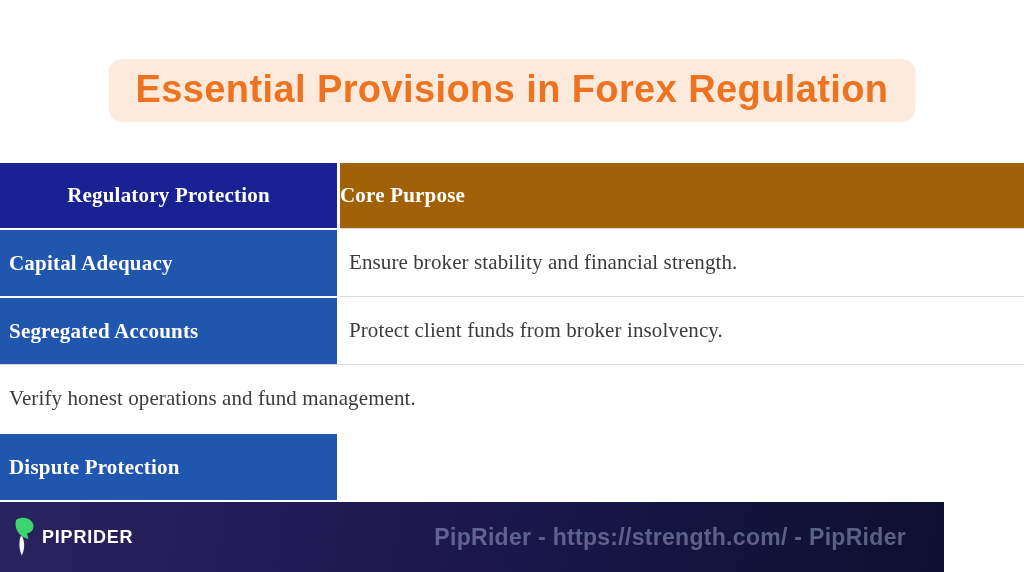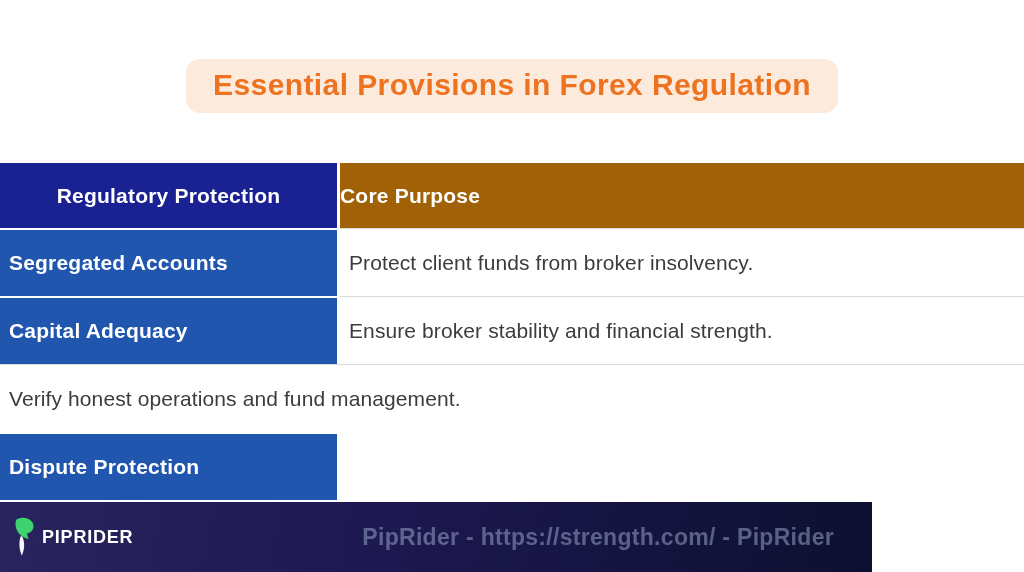--- a/index.html
+++ b/index.html
@@ -21,32 +21,33 @@
     position: absolute;
     top: 59px;
     left: 50%;
     transform: translateX(-50%);
     background: #FCEBDC;
     border-radius: 14px;
     padding: 9px 27px 11px 27px;
     white-space: nowrap;
   }
   .title-text {
-    font-size: 30px;
+    font-size: 38px;
     font-weight: 800;
     letter-spacing: 0.4px;
     color: #EE7320;
   }
 
   
   .table {
     position: absolute;
     top: 163px;
     left: 0;
     width: 1024px;
+    font-family: Liberation Serif, serif;
   }
   .t-row { display: flex; width: 100%; }
   .cell-left {
     width: 340px;
     flex: 0 0 340px;
     border-right: 3px solid #ffffff;
     display: flex;
     align-items: center;
   }
   .cell-right {
@@ -88,21 +89,21 @@
     font-weight: 400;
     font-size: 21px;
     letter-spacing: 0.1px;
   }
 
   
   .footer {
     position: absolute;
     top: 500px;
     left: 0;
-    width: 872px;
+    width: 944px;
     height: 72px;
     background: linear-gradient(100deg, #29235F 0%, #1D1850 45%, #0C1030 100%);
     border-top: 2px solid #ffffff;
   }
   .logo {
     position: absolute;
     left: 13px;
     top: 50%;
     transform: translateY(-50%);
     display: flex;
@@ -143,33 +144,33 @@
       <div class="cell-left">
         <span class="header-label">Regulatory Protection</span>
       </div>
       <div class="cell-right" style="background:#a16207; justify-content:flex-start;">
         <span class="header-label">Core Purpose</span>
       </div>
     </div>
 
     <div class="t-row body-row">
       <div class="cell-left">
-        <span class="row-label">Segregated Accounts</span>
+        <span class="row-label">Capital Adequacy</span>
       </div>
       <div class="cell-right">
-        <span class="row-purpose">Protect client funds from broker insolvency.</span>
+        <span class="row-purpose">Ensure broker stability and financial strength.</span>
       </div>
     </div>
 
     <div class="t-row body-row">
       <div class="cell-left">
-        <span class="row-label">Capital Adequacy</span>
+        <span class="row-label">Segregated Accounts</span>
       </div>
       <div class="cell-right">
-        <span class="row-purpose">Ensure broker stability and financial strength.</span>
+        <span class="row-purpose">Protect client funds from broker insolvency.</span>
       </div>
     </div>
 
     <div class="t-row body-row">
       <div class="cell-right">
         <span class="row-purpose">Verify honest operations and fund management.</span>
       </div>
     </div>
 
     <div class="t-row body-row">

